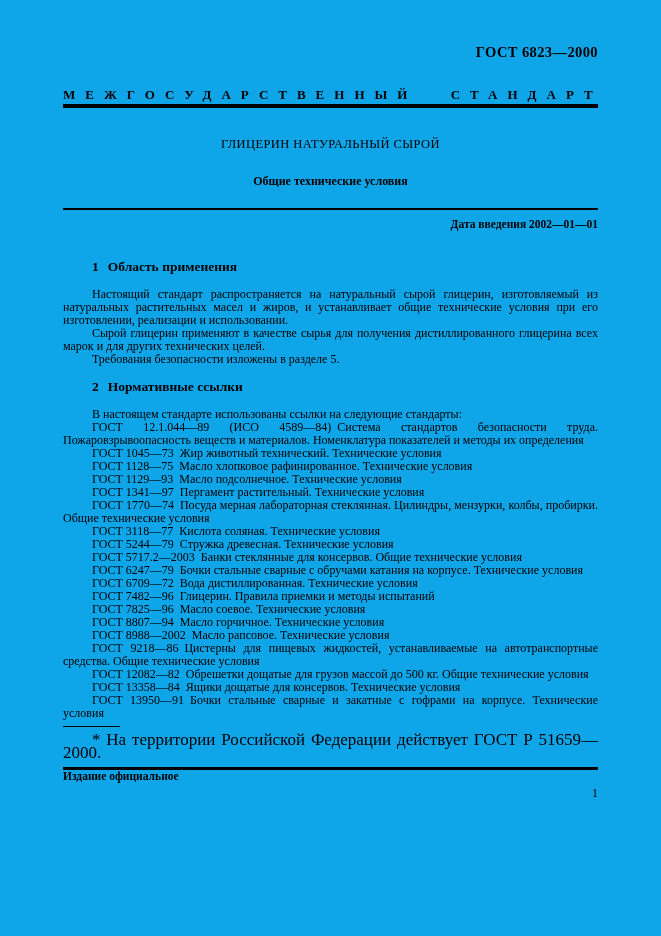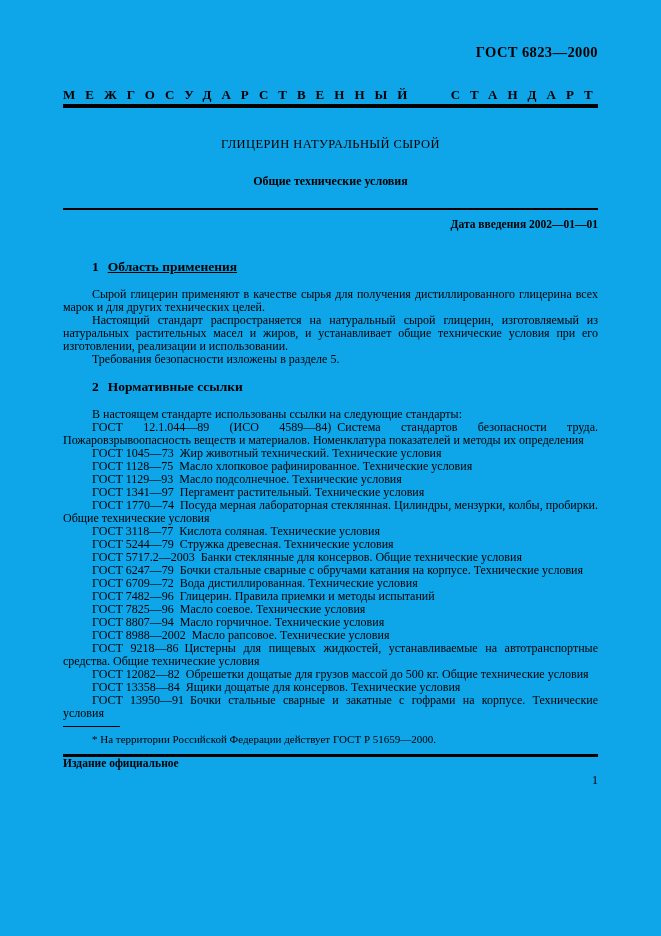--- a/index.html
+++ b/index.html
@@ -82,21 +82,20 @@
   
   .section-heading {
     margin: 13px 0 14px 0;
     padding-left: 29px;
     font-weight: bold;
     font-size: 13.5px;
     line-height: 15px;
   }
   .section-heading.first {
     margin-top: 28px;
-    text-decoration: underline;
   }
   .sec-num {
     display: inline-block;
     margin-right: 9px;
   }
   .body-par {
     margin: 0;
     font-size: 12px;
     line-height: 13px;
     text-align: justify;
@@ -105,21 +104,21 @@
 
   
   .footnote-sep {
     margin-top: 6px;
     width: 57px;
     height: 1px;
     background: #000;
   }
   .footnote-text {
     margin: 6px 0 8px 0;
-    font-size: 11px;
+    font-size: 17px;
     line-height: 13px;
     text-indent: 29px;
     text-align: justify;
   }
   .rule-thick-bottom {
     margin-top: 5px;
     height: 3px;
     background: #000;
   }
   .edition-note {
@@ -146,22 +145,22 @@
   <div class="rule-thick-top"></div>
 
   <div class="doc-title">ГЛИЦЕРИН НАТУРАЛЬНЫЙ СЫРОЙ</div>
   <div class="doc-subtitle">Общие технические условия</div>
 
   <div class="rule-thin"></div>
   <div class="effective-date">Дата введения 2002—01—01</div>
 
   <div class="section-heading first"><span class="sec-num">1</span><span>Область применения</span></div>
 
+  <p class="body-par">Настоящий стандарт распространяется на натуральный сырой глицерин, изготовляемый из натуральных растительных масел и жиров, и устанавливает общие технические условия при его изготовлении, реализации и использовании.</p>
   <p class="body-par">Сырой глицерин применяют в качестве сырья для получения дистиллированного глицерина всех марок и для других технических целей.</p>
-  <p class="body-par">Настоящий стандарт распространяется на натуральный сырой глицерин, изготовляемый из натуральных растительных масел и жиров, и устанавливает общие технические условия при его изготовлении, реализации и использовании.</p>
   <p class="body-par">Требования безопасности изложены в разделе 5.</p>
 
   <div class="section-heading"><span class="sec-num">2</span><span>Нормативные ссылки</span></div>
 
   <p class="body-par">В настоящем стандарте использованы ссылки на следующие стандарты:</p>
   <p class="body-par">ГОСТ 12.1.044—89 (ИСО 4589—84) Система стандартов безопасности труда. Пожаровзрывоопасность веществ и материалов. Номенклатура показателей и методы их определения</p>
   <p class="body-par">ГОСТ 1045—73 Жир животный технический. Технические условия</p>
   <p class="body-par">ГОСТ 1128—75 Масло хлопковое рафинированное. Технические условия</p>
   <p class="body-par">ГОСТ 1129—93 Масло подсолнечное. Технические условия</p>
   <p class="body-par">ГОСТ 1341—97 Пергамент растительный. Технические условия</p>

